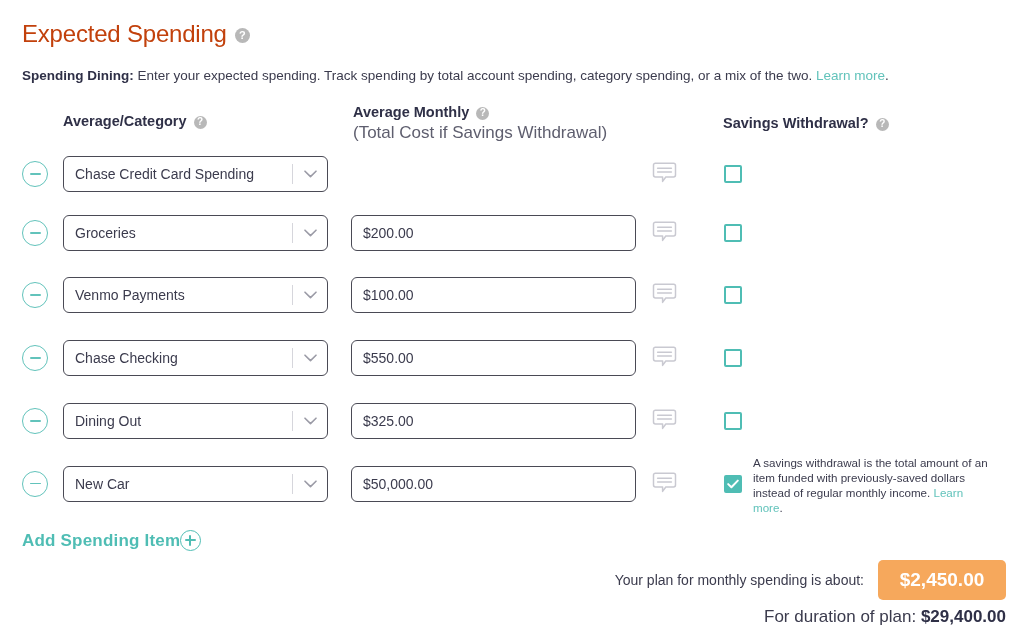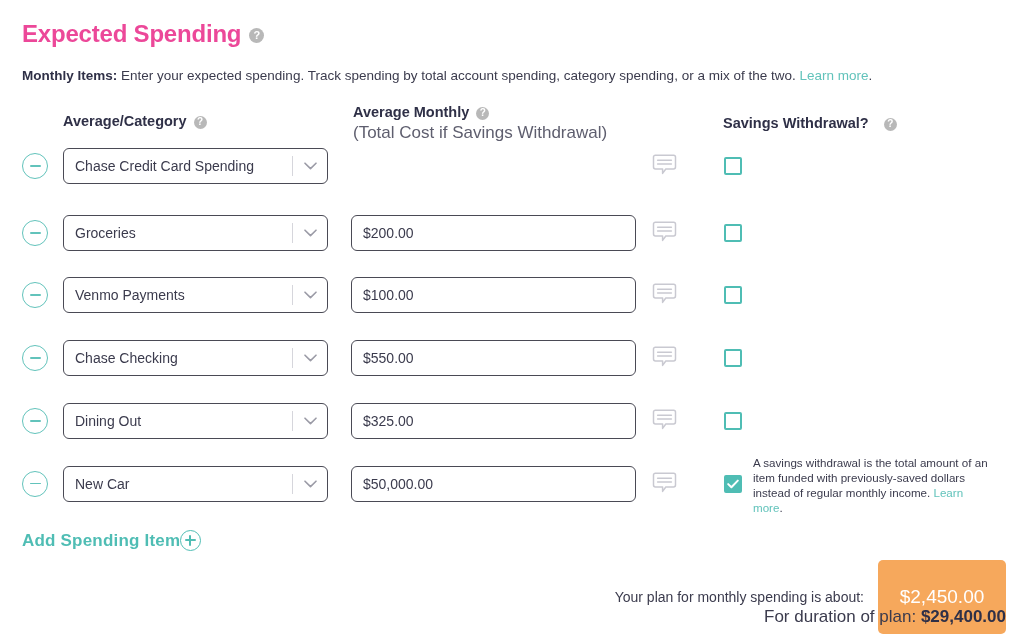--- a/index.html
+++ b/index.html
@@ -11,21 +11,21 @@
     -webkit-font-smoothing: antialiased;
   }
   .page { position: relative; width: 1024px; height: 634px; overflow: hidden; }
 
   
   .title-row {
     position: absolute; left: 22px; top: 20px;
     display: flex; align-items: center; gap: 8px;
   }
   .title {
-    font-size: 24px; font-weight: bold; color: #ec4899;
+    font-size: 24px; font-weight: normal; color: #c2410c;
     letter-spacing: -0.2px;
     text-align: center;
   }
   .help {
     display: inline-flex; align-items: center; justify-content: center;
     width: 15px; height: 15px; border-radius: 50%;
     background: #b8b8b8; color: #ffffff;
     font-size: 11px; font-weight: bold; line-height: 1;
     cursor: pointer; user-select: none;
     position: relative; top: 1px;
@@ -50,21 +50,21 @@
   }
   .col-avg .main {
     display: flex; align-items: center; gap: 7px;
     font-size: 14.5px; font-weight: bold; color: #2f3047;
   }
   .col-avg .sub {
     font-size: 17px; color: #5e5e6e; margin-top: 3px;
   }
   .col-sw {
     position: absolute; left: 723px; top: 115px;
-    display: flex; align-items: center; gap: 15px;
+    display: flex; align-items: center; gap: 7px;
     font-size: 14.5px; font-weight: bold; color: #2f3047;
   }
 
   
   .row {
     position: absolute; left: 0; width: 1024px; height: 36px;
     display: flex; align-items: center;
   }
   .minus {
     position: absolute; left: 22px;
@@ -148,42 +148,42 @@
   .plus::after { top: 4px; bottom: 4px; left: 8.2px; width: 1.6px; }
 
   
   .total-row {
     position: absolute; right: 18px; top: 560px;
     display: flex; align-items: center; gap: 14px;
   }
   .total-label { font-size: 14px; color: #3b3b4d; }
   .total-badge {
     background: #f6a85c; color: #ffffff;
-    font-size: 19px; font-weight: normal;
-    padding: 26px 16px; border-radius: 5px;
+    font-size: 19px; font-weight: bold;
+    padding: 9px 16px; border-radius: 5px;
     min-width: 128px; text-align: center;
   }
   .duration {
     position: absolute; right: 18px; top: 607px;
     font-size: 17px; color: #3b3b4d;
   }
   .duration b { font-weight: bold; color: #2f3047; }
 </style>
 </head>
 <body>
 
 <div class="page">
 
   <div class="title-row">
     <span class="title">Expected Spending</span>
     <span class="help">?</span>
   </div>
 
   <div class="subtitle">
-    <b>Monthly Items:</b><span> Enter your expected spending. Track spending by total account spending, category spending, or a mix of the two. </span><a class="lnk" href="#">Learn more</a><span>.</span>
+    <b>Spending Dining:</b><span> Enter your expected spending. Track spending by total account spending, category spending, or a mix of the two. </span><a class="lnk" href="#">Learn more</a><span>.</span>
   </div>
 
   <div class="col-acct">
     <span>Average/Category</span>
     <span class="help help-sm">?</span>
   </div>
 
   <div class="col-avg">
     <div class="main">
       <span>Average Monthly</span>
@@ -191,21 +191,21 @@
     </div>
     <div class="sub">(Total Cost if Savings Withdrawal)</div>
   </div>
 
   <div class="col-sw">
     <span>Savings Withdrawal?</span>
     <span class="help help-sm">?</span>
   </div>
 
   <div id="rows-host">
-      <div class="row" style="top: 148px; padding-left: 11px;">
+      <div class="row" style="top: 156px; padding-left: 11px;">
         <div class="minus">
           <i></i>
         </div>
         <div class="select">
           <span class="val">Chase Credit Card Spending</span>
           <span class="sep"></span>
           <span class="chev">
             <svg width="13" height="8" viewBox="0 0 13 8">
               <path d="M1 1.2 L6.5 6.6 L12 1.2" fill="none" stroke="#9b9ba6" stroke-width="1.6" stroke-linecap="round" stroke-linejoin="round"></path>
             </svg>

